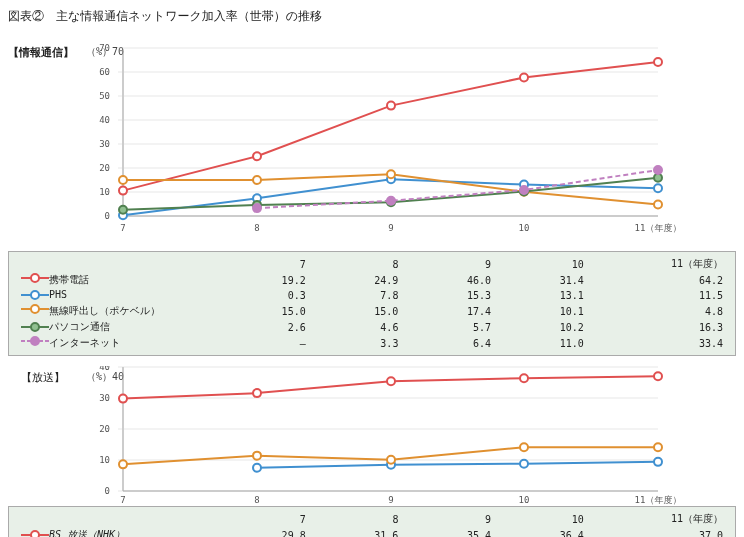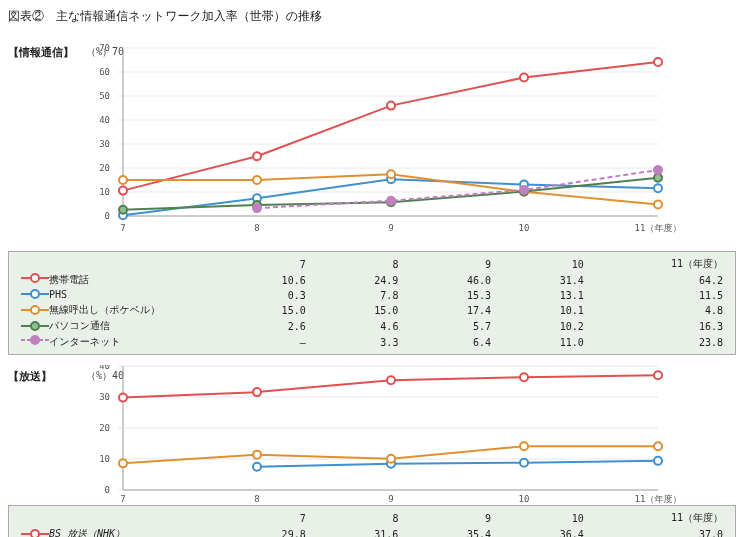--- a/index.html
+++ b/index.html
@@ -133,45 +133,45 @@
       <tr>
         <td>
           <span style="display:inline-flex;align-items:flex-start;">
             <svg width="28" height="10">
                   <line x1="0" y1="5" x2="28" y2="5" stroke="#e05050" stroke-width="2"></line>
                   <circle cx="14" cy="5" r="4" fill="#fff" stroke="#e05050" stroke-width="2"></circle>
                 </svg>
             <span>携帯電話</span>
           </span>
         </td>
-        <td class="legend-val">10.6</td>
+        <td class="legend-val">19.2</td>
         <td class="legend-val">24.9</td>
         <td class="legend-val">46.0</td>
         <td class="legend-val">31.4</td>
         <td class="legend-val">64.2</td>
       </tr>
       <tr>
         <td>
-          <span style="display:inline-flex;align-items:flex-start;">
+          <span style="display:inline-flex;align-items:flex-end;">
             <svg width="28" height="10">
                   <line x1="0" y1="5" x2="28" y2="5" stroke="#4090d0" stroke-width="2"></line>
                   <circle cx="14" cy="5" r="4" fill="#fff" stroke="#4090d0" stroke-width="2"></circle>
                 </svg>
             <span>PHS</span>
           </span>
         </td>
         <td class="legend-val">0.3</td>
         <td class="legend-val">7.8</td>
         <td class="legend-val">15.3</td>
         <td class="legend-val">13.1</td>
         <td class="legend-val">11.5</td>
       </tr>
       <tr>
         <td>
-          <span style="display:inline-flex;align-items:center;font-family:Liberation Serif, serif;">
+          <span style="display:inline-flex;align-items:flex-start;font-family:Liberation Serif, serif;">
             <svg width="28" height="10">
                   <line x1="0" y1="5" x2="28" y2="5" stroke="#e09030" stroke-width="2"></line>
                   <circle cx="14" cy="5" r="4" fill="#fff" stroke="#e09030" stroke-width="2"></circle>
                 </svg>
             <span>無線呼出し（ポケベル）</span>
           </span>
         </td>
         <td class="legend-val">15.0</td>
         <td class="legend-val">15.0</td>
         <td class="legend-val">17.4</td>
@@ -201,30 +201,30 @@
                   <line x1="0" y1="5" x2="28" y2="5" stroke="#c080c0" stroke-width="2" stroke-dasharray="4,2"></line>
                   <circle cx="14" cy="5" r="4" fill="#c080c0" stroke="#c080c0" stroke-width="2"></circle>
                 </svg>
             <span>インターネット</span>
           </span>
         </td>
         <td class="legend-val">—</td>
         <td class="legend-val">3.3</td>
         <td class="legend-val">6.4</td>
         <td class="legend-val">11.0</td>
-        <td class="legend-val">23.8</td>
+        <td class="legend-val">33.4</td>
       </tr>
     </tbody>
       </table>
   </div>
 </div>
 
 <div class="chart-section" style="margin-top:10px;">
   <div style="display:flex; align-items:flex-start;">
-    <div style="width:70px; font-size:11px; font-weight:bold; padding-top:4px;">【放送】</div>
+    <div style="width:70px; font-size:11px; font-weight:normal; padding-top:4px;text-align:center;">【放送】</div>
     <div style="flex:1; position:relative;">
       <svg class="chart-svg" width="600" height="140">
         <text x="8" y="14" font-size="10" fill="#444">（%）40</text>
 
         <line x1="45" y1="1" x2="45" y2="125" stroke="#999" stroke-width="1"></line>
         <line x1="45" y1="125" x2="580" y2="125" stroke="#999" stroke-width="1"></line>
         <line x1="40" y1="125" x2="580" y2="125" stroke="#ccc" stroke-width="0.5"></line>
         <text x="32" y="128" font-size="9" text-anchor="end" fill="#555">0</text>
         <line x1="40" y1="94" x2="580" y2="94" stroke="#ccc" stroke-width="0.5"></line>
         <text x="32" y="97" font-size="9" text-anchor="end" fill="#555">10</text>

